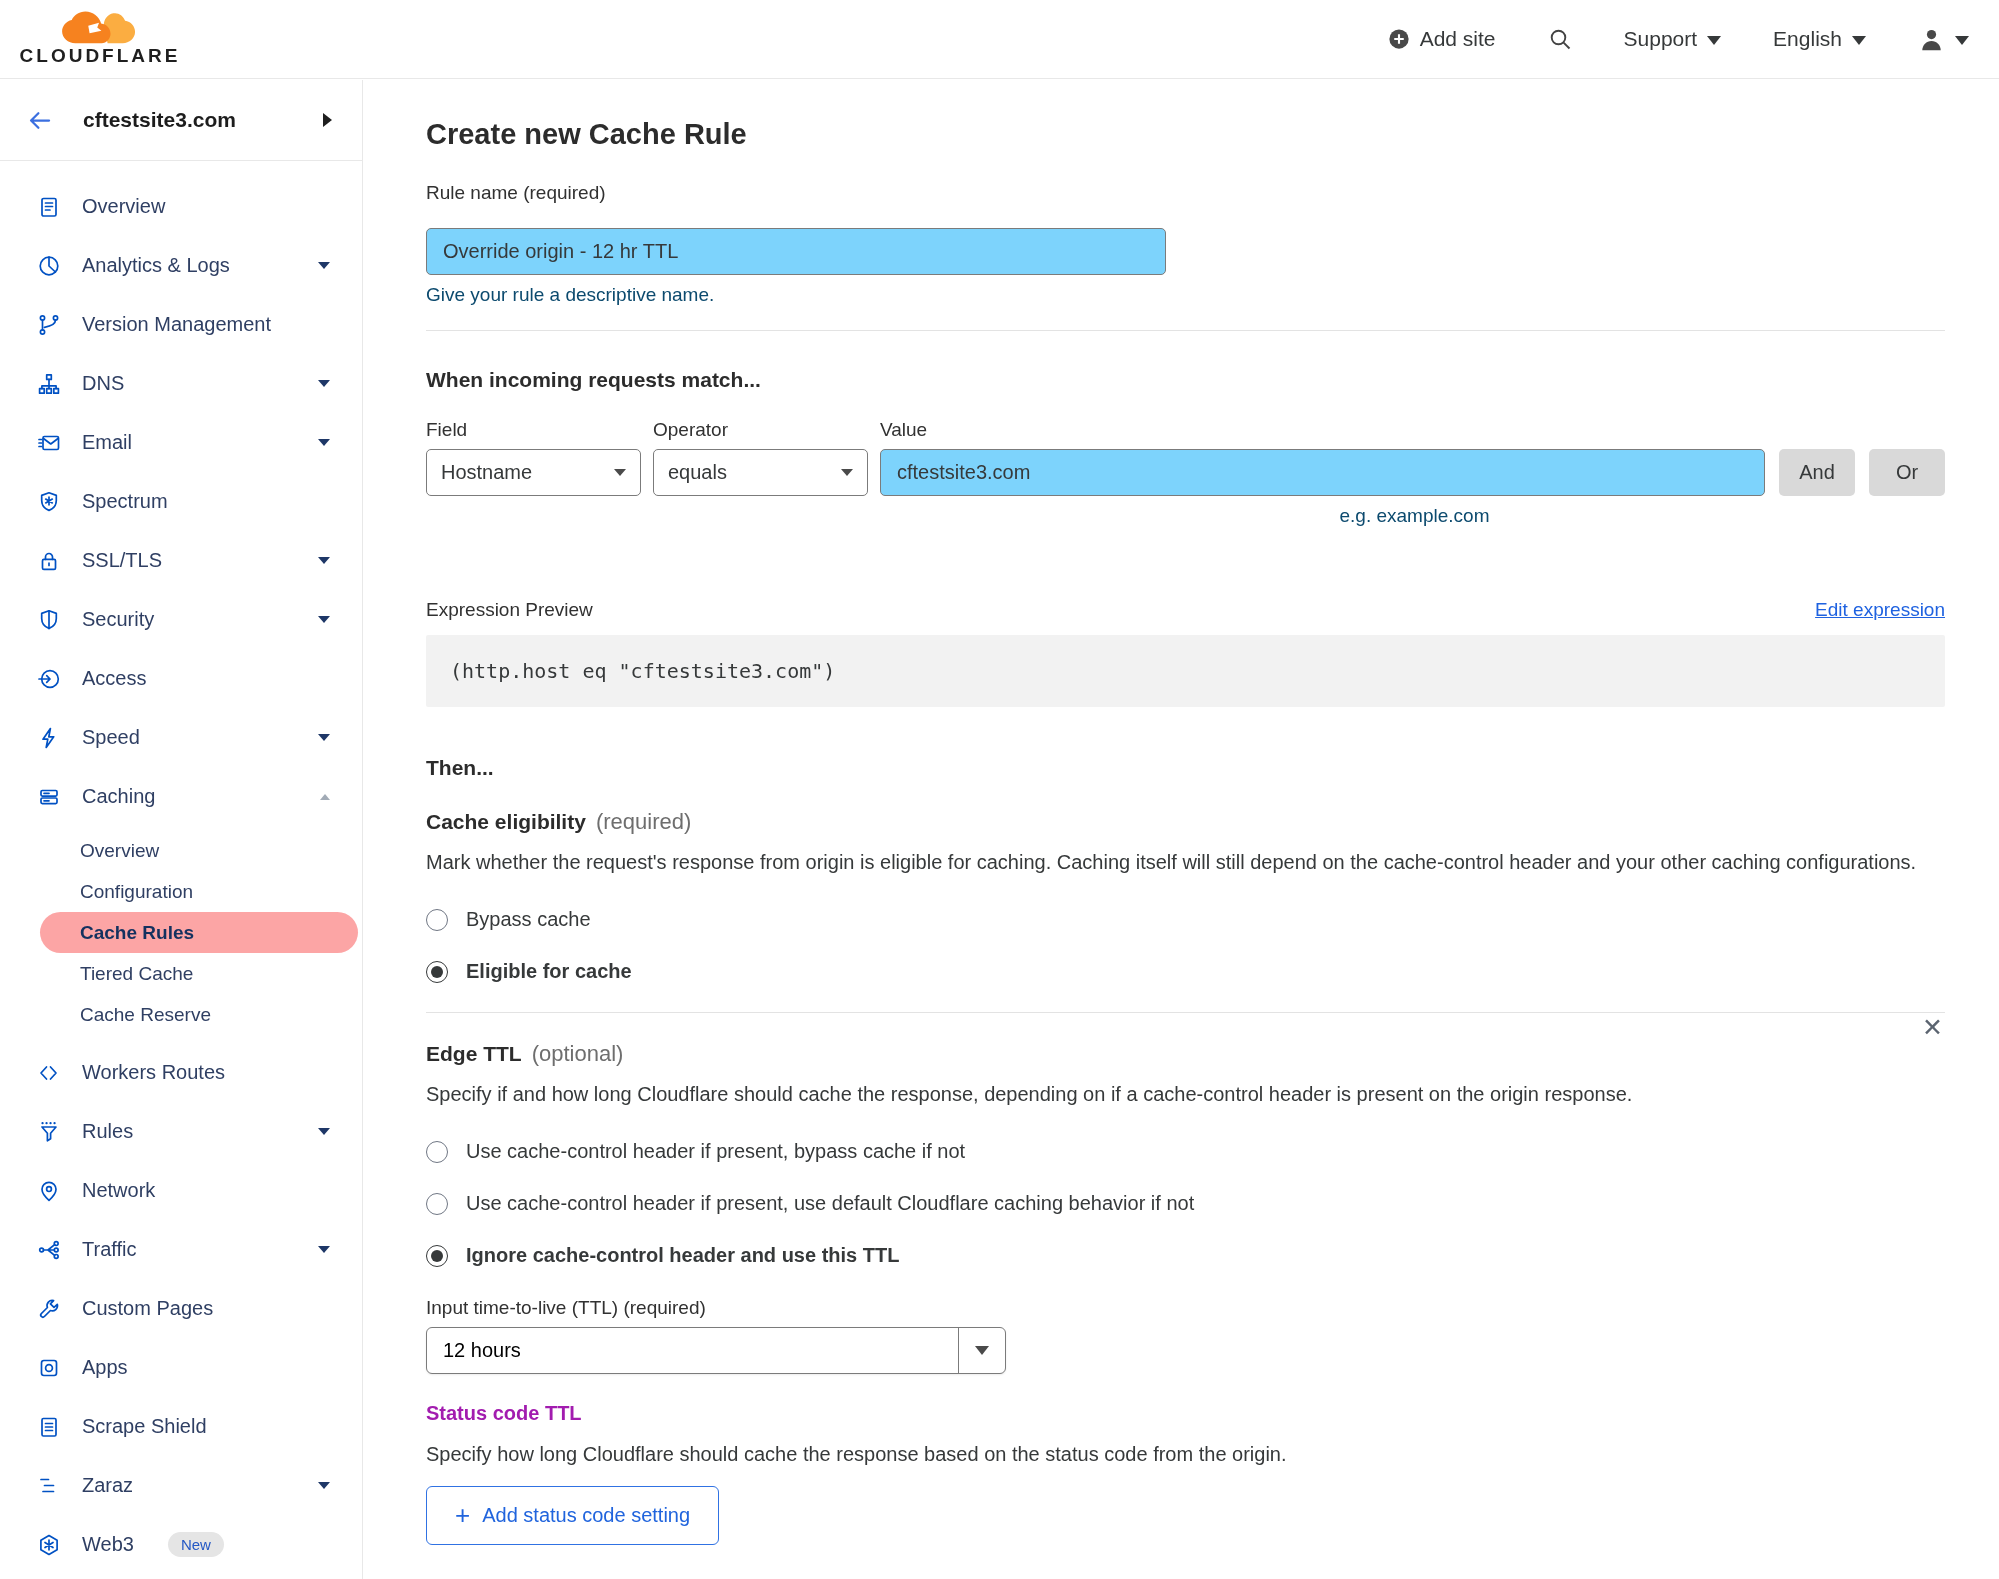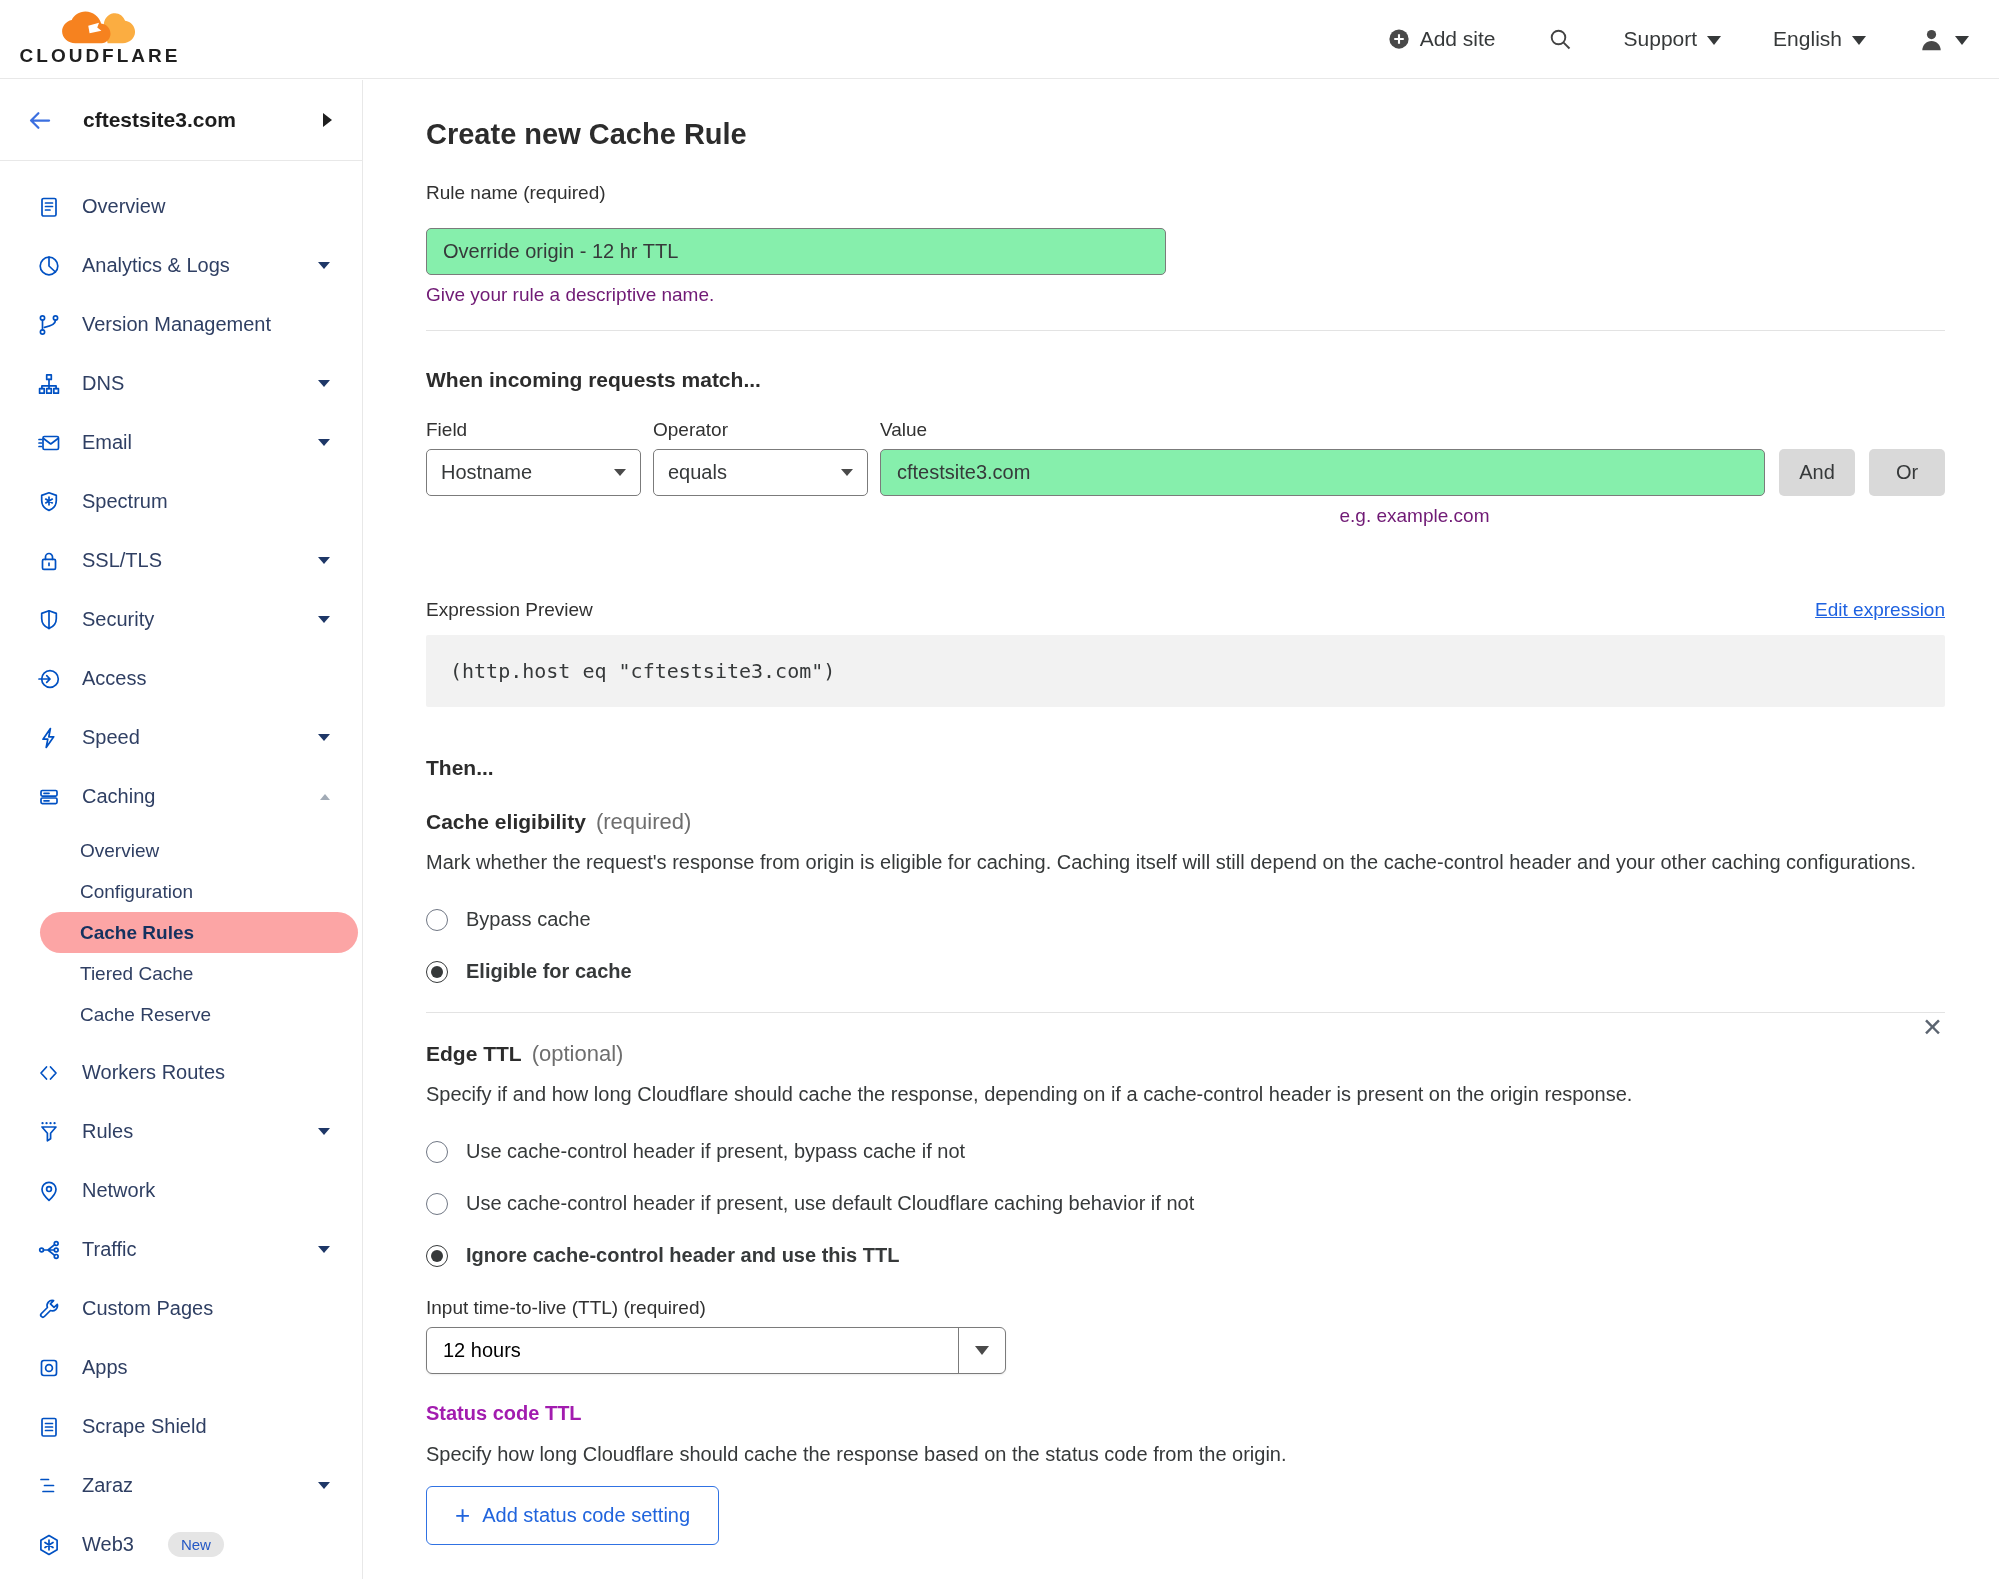--- a/index.html
+++ b/index.html
@@ -39,23 +39,23 @@
     font-weight:700; color:#14315f; }
   .badge-new { margin-left:14px; background:#e5e5e5; color:#2458c5; font-size:15px;
     padding:4px 13px; border-radius:14px; }
 
   
   .main { position:absolute; top:80px; left:364px; right:0; bottom:0; overflow:hidden;
     padding:36px 54px 0 62px; }
   h1 { font-size:29px; font-weight:700; color:#2c2c2c; line-height:36px; }
   .flabel { font-size:19px; color:#313131; margin-bottom:8px; }
   .tinput { height:47px; border:1px solid #7b7b7b; border-radius:5px; padding:0 16px;
-    font-size:20px; color:#36393a; font-family:inherit; background:#86efac; }
+    font-size:20px; color:#36393a; font-family:inherit; background:#7dd3fc; }
   .rule-name-input { width:740px; margin-top:16px; }
-  .help { font-size:19px; color:#701a75; margin-top:9px; }
+  .help { font-size:19px; color:#0c4a6e; margin-top:9px; }
   .divider { border:none; border-top:1px solid #e3e3e3; margin-top:24px; }
   h2 { font-size:21px; font-weight:700; color:#2c2c2c; line-height:26px; }
   .sec-head { margin-top:36px; }
   .match-row { display:flex; align-items:flex-end; gap:12px; margin-top:26px; }
   .col { display:flex; flex-direction:column; }
   .fake-select { height:47px; border:1px solid #7b7b7b; border-radius:5px; background:#fff;
     display:flex; align-items:center; padding:0 14px; font-size:20px; color:#36393a; cursor:pointer; }
   .fake-select .tri { margin-left:auto; width:0; height:0; border-left:6px solid transparent;
     border-right:6px solid transparent; border-top:7px solid #4a4a4a; }
   .w-field { width:215px; } .w-op { width:215px; }

